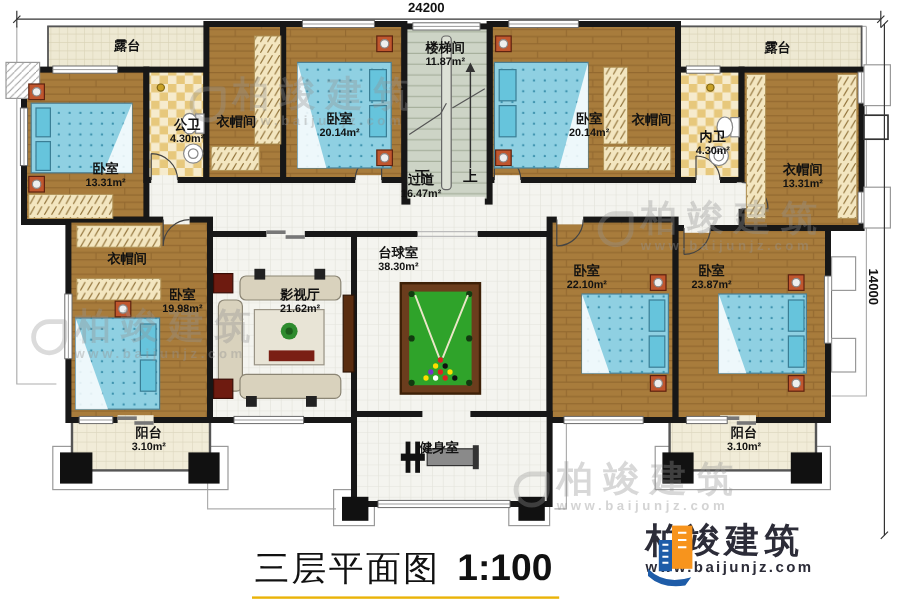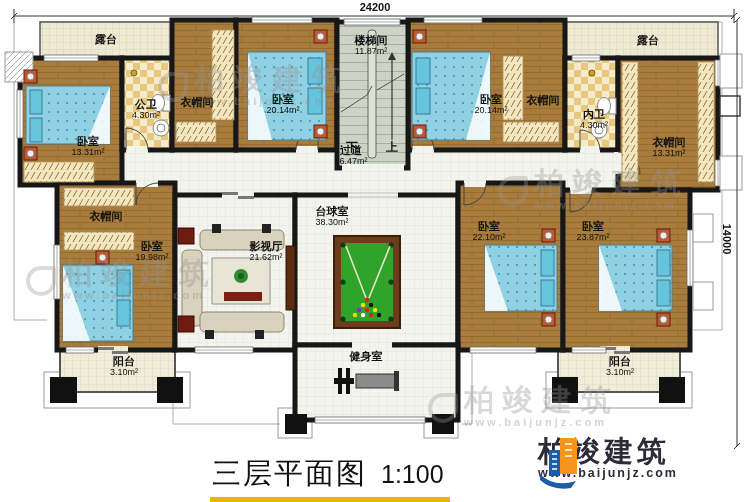--- a/index.html
+++ b/index.html
@@ -3,35 +3,35 @@
 <meta charset="utf-8">
 <style>
   html,body{margin:0;padding:0;background:#fff;}
   #canvas{position:relative;width:750px;height:502px;background:#fff;overflow:hidden;
           font-family:"Liberation Sans","DejaVu Sans",sans-serif;}
   svg{position:absolute;left:0;top:0;}
   
   .lbl{position:absolute;transform:translate(-50%,-50%);display:flex;flex-direction:column;
        align-items:center;line-height:1.08;color:#111;text-align:left;white-space:nowrap;z-index:5;}
   .lbl .nm{font-size:11px;font-weight:bold;}
-  .lbl .ar{font-size:9px;font-weight:normal;}
+  .lbl .ar{font-size:9px;font-weight:bold;}
   .stair-dir{position:absolute;transform:translate(-50%,-50%);font-size:12px;font-weight:bold;color:#111;z-index:5;}
   .dim{position:absolute;font-size:11px;font-weight:bold;color:#111;z-index:5;}
   
   .wm{position:absolute;z-index:4;display:flex;align-items:center;gap:6px;pointer-events:none;}
   .wm-glyph{width:30px;height:30px;border:4px solid rgba(150,150,150,.34);border-radius:50% 10% 50% 50%;
             box-sizing:border-box;flex:0 0 auto;}
   .wm-txt{display:flex;flex-direction:column;}
   .wm-brand{font-size:30px;font-weight:bold;letter-spacing:9px;color:rgba(148,148,148,.36);line-height:1;}
   .wm-url{font-size:11px;font-weight:bold;letter-spacing:3px;color:rgba(148,148,148,.40);line-height:1.4;}
   
   .titleblock{position:absolute;left:210px;top:454px;display:flex;align-items:baseline;gap:14px;
-              border-bottom:6px solid #eab308;padding:0 6px 3px 2px;z-index:6;}
+              border-bottom:2px solid #eab308;padding:0 6px 3px 2px;z-index:6;}
   .titleblock .t1{font-size:29px;color:#111;letter-spacing:2px;}
-  .titleblock .t2{font-size:25px;color:#111;}
+  .titleblock .t2{font-size:31px;color:#111;font-weight:bold;}
   .infoblock{position:absolute;left:408px;top:459px;z-index:6;color:#111;}
   .infoblock div{font-size:12.5px;line-height:1.35;}
   .logo{position:absolute;left:538px;top:436px;display:flex;align-items:center;gap:6px;z-index:6;}
   .logo-txt{display:flex;flex-direction:column;}
   .logo-brand{font-size:29px;font-weight:bold;letter-spacing:4px;color:#2c2c38;line-height:1.05;}
   .logo-url{font-size:12.5px;font-weight:bold;letter-spacing:2px;color:#2c2c38;}
 </style>
 </head>
 <body>
 
@@ -394,21 +394,21 @@
 <div class="lbl" style="left:106px;top:40px">
       <span class="nm">露台</span>
     </div>
 <div class="lbl" style="left:648px;top:41px">
       <span class="nm">露台</span>
     </div>
 <div class="lbl" style="left:88px;top:147px">
       <span class="nm">卧室</span>
       <span class="ar">13.31m²</span>
     </div>
-<div class="lbl" style="left:146px;top:110px">
+<div class="lbl" style="left:156px;top:110px">
       <span class="nm">公卫</span>
       <span class="ar">4.30m²</span>
     </div>
 <div class="lbl" style="left:197px;top:103px">
       <span class="nm">衣帽间</span>
     </div>
 <div class="lbl" style="left:283px;top:105px">
       <span class="nm">卧室</span>
       <span class="ar">20.14m²</span>
     </div>
@@ -435,52 +435,52 @@
       <span class="nm">过道</span>
       <span class="ar">16.47m²</span>
     </div>
 <div class="lbl" style="left:106px;top:217px">
       <span class="nm">衣帽间</span>
     </div>
 <div class="lbl" style="left:152px;top:252px">
       <span class="nm">卧室</span>
       <span class="ar">19.98m²</span>
     </div>
-<div class="lbl" style="left:266px;top:252px">
+<div class="lbl" style="left:250px;top:252px">
       <span class="nm">影视厅</span>
       <span class="ar">21.62m²</span>
     </div>
 <div class="lbl" style="left:332px;top:217px">
       <span class="nm">台球室</span>
       <span class="ar">38.30m²</span>
     </div>
 <div class="lbl" style="left:489px;top:232px">
       <span class="nm">卧室</span>
       <span class="ar">22.10m²</span>
     </div>
 <div class="lbl" style="left:593px;top:232px">
       <span class="nm">卧室</span>
       <span class="ar">23.87m²</span>
     </div>
 <div class="lbl" style="left:124px;top:367px">
       <span class="nm">阳台</span>
       <span class="ar">3.10m²</span>
     </div>
-<div class="lbl" style="left:366px;top:357px">
+<div class="lbl" style="left:366px;top:375px">
       <span class="nm">健身室</span>
     </div>
 <div class="lbl" style="left:620px;top:367px">
       <span class="nm">阳台</span>
       <span class="ar">3.10m²</span>
     </div>
 
 <div class="stair-dir" style="left:352px;top:147px">下</div>
 <div class="stair-dir" style="left:392px;top:147px">上</div>
 
-<div class="dim" style="left:340px;top:1px;width:70px;text-align:center">24200</div>
+<div class="dim" style="left:340px;top:1px;width:70px;">24200</div>
 <div class="dim" style="left:712px;top:233px;transform:rotate(90deg)">14000</div>
 
 <div class="titleblock">
   <span class="t1">三层平面图</span>
   <span class="t2">1:100</span>
 </div>
 <div class="infoblock">
 </div>
 
 <div class="logo">

